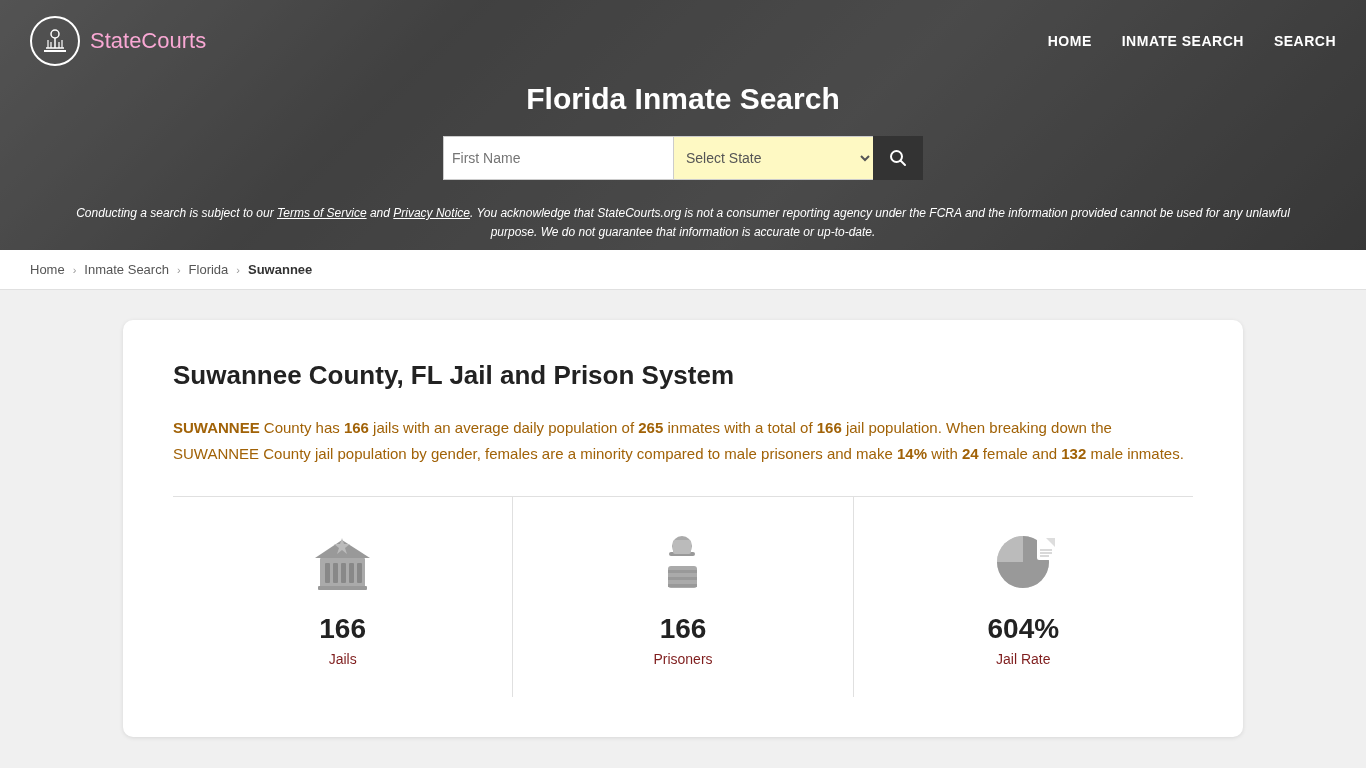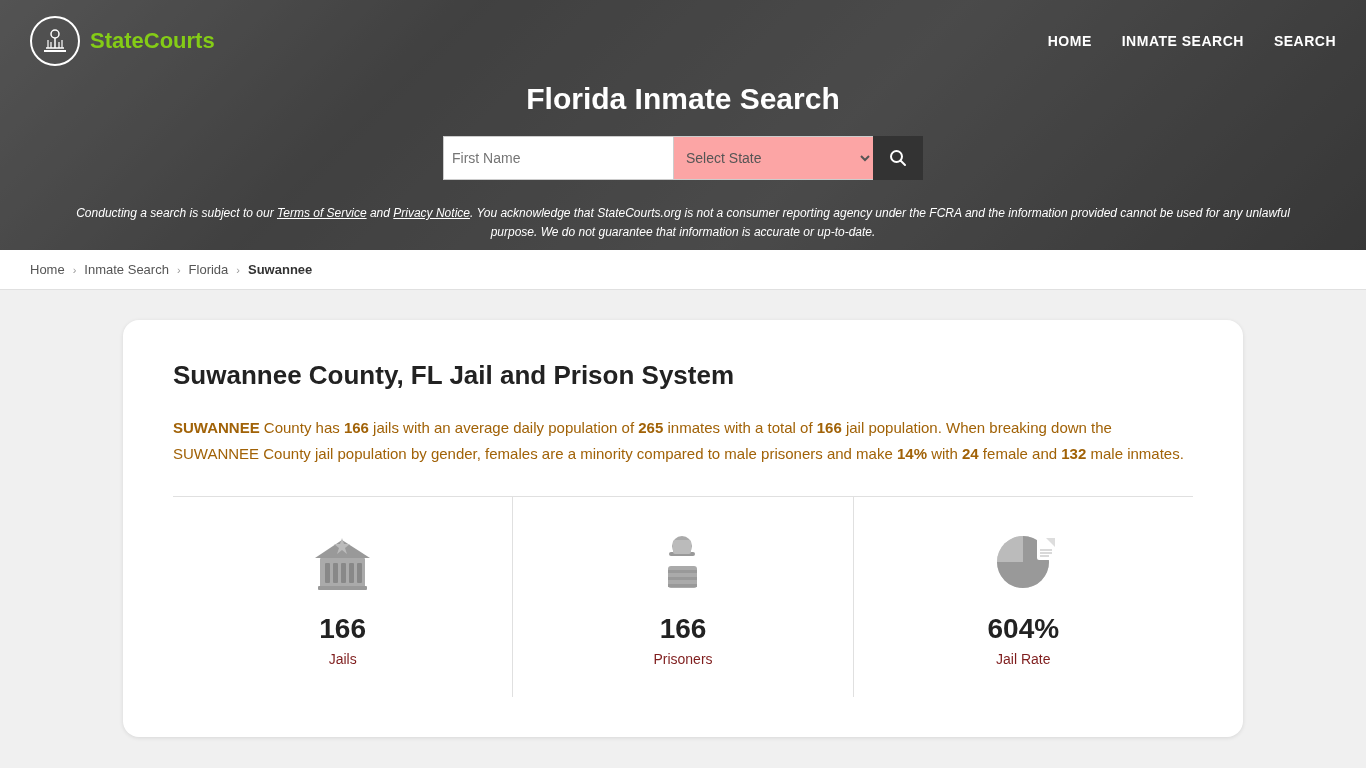--- a/index.html
+++ b/index.html
@@ -44,22 +44,22 @@
       width: 50px;
       height: 50px;
       border: 2px solid white;
       border-radius: 50%;
       display: flex;
       align-items: center;
       justify-content: center;
     }
     .logo-text {
       font-size: 22px;
-      font-weight: bold;
-      color: #84cc16;
+      font-weight: normal;
+      color: #f9a8d4;
     }
     .nav {
       display: flex;
       gap: 30px;
       align-items: center;
     }
     .nav a {
       color: white;
       text-decoration: none;
       font-size: 14px;
@@ -93,21 +93,21 @@
       border-right: none;
       width: 230px;
     }
     .search-bar input:nth-child(2) {
       border-right: none;
       width: 230px;
     }
     .search-bar select {
       width: 200px;
       border-right: none;
-      background: #fca5a5;
+      background: #fef9c3;
       color: #555;
       cursor: pointer;
     }
     .search-btn {
       background: #333;
       border: 1px solid #333;
       color: white;
       width: 50px;
       height: 44px;
       cursor: pointer;
@@ -153,21 +153,21 @@
     }
 
     
     .main {
       max-width: 1180px;
       margin: 30px auto;
       padding: 0 30px;
     }
     .card {
       background: white;
-      border-radius: 16px;
+      border-radius: 10px;
       padding: 40px 50px;
       box-shadow: 0 1px 4px rgba(0,0,0,0.1);
     }
     .card h1 {
       font-size: 26px;
       font-weight: bold;
       margin-bottom: 24px;
       color: #222;
     }
     .card p {

